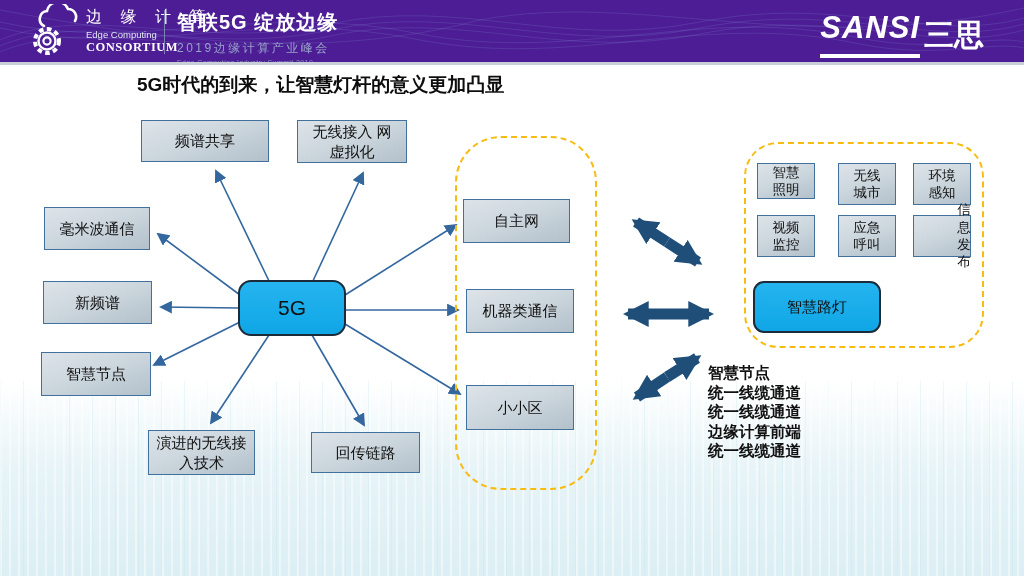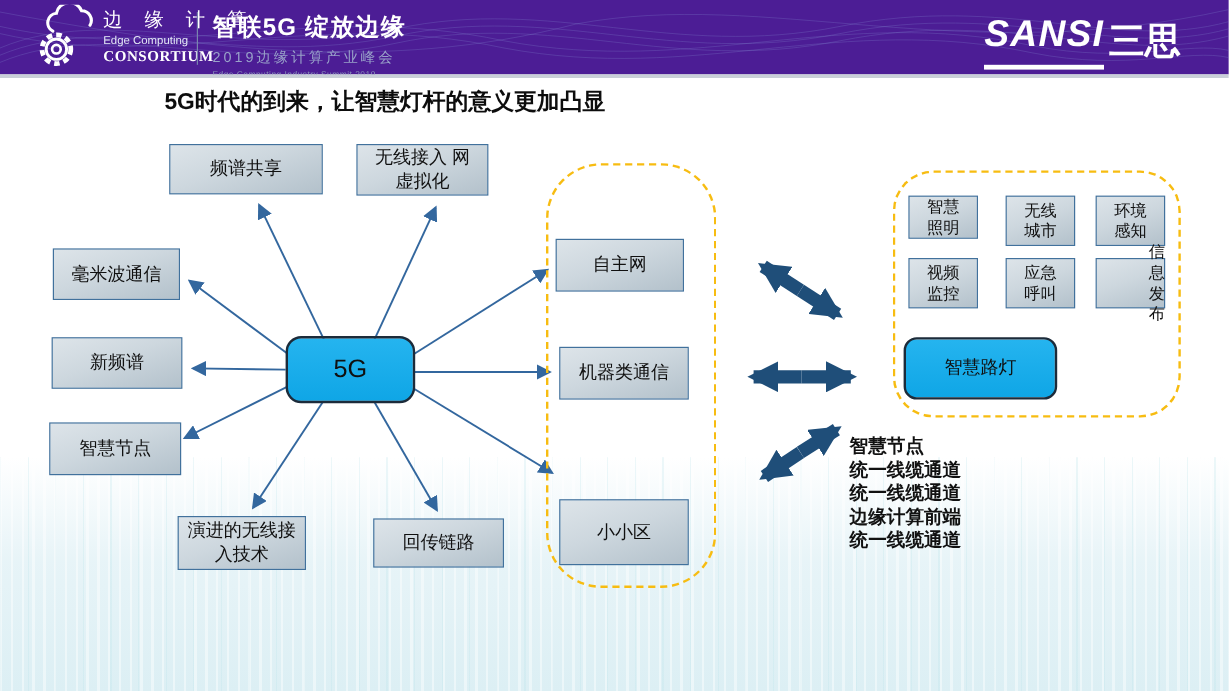--- a/index.html
+++ b/index.html
@@ -135,21 +135,21 @@
   <div class="node" style="left:43px;top:281px;width:109px;height:43px;">新频谱</div>
   <div class="node" style="left:41px;top:352px;width:110px;height:44px;">智慧节点</div>
   <div class="node" style="left:311px;top:432px;width:109px;height:41px;">回传链路</div>
   <div class="node" style="left:148px;top:430px;width:107px;height:45px;">演进的无线接
 入技术</div>
 
   <div class="node cyan" style="left:238px;top:280px;width:108px;height:56px;font-size:21px;">5G</div>
 
   <div class="node" style="left:463px;top:199px;width:107px;height:44px;">自主网</div>
   <div class="node" style="left:466px;top:289px;width:108px;height:44px;">机器类通信</div>
-  <div class="node" style="left:466px;top:385px;width:108px;height:55px;margin-top:31px;">小小区</div>
+  <div class="node" style="left:466px;top:385px;width:108px;height:45px;">小小区</div>
 
   <div class="node small" style="left:757px;top:163px;width:58px;height:36px;">智慧
 照明</div>
   <div class="node small" style="left:838px;top:163px;width:58px;height:42px;">无线
 城市</div>
   <div class="node small" style="left:913px;top:163px;width:58px;height:42px;">环境
 感知</div>
   <div class="node small" style="left:757px;top:215px;width:58px;height:42px;">视频
 监控</div>
   <div class="node small" style="left:838px;top:215px;width:58px;height:42px;">应急

